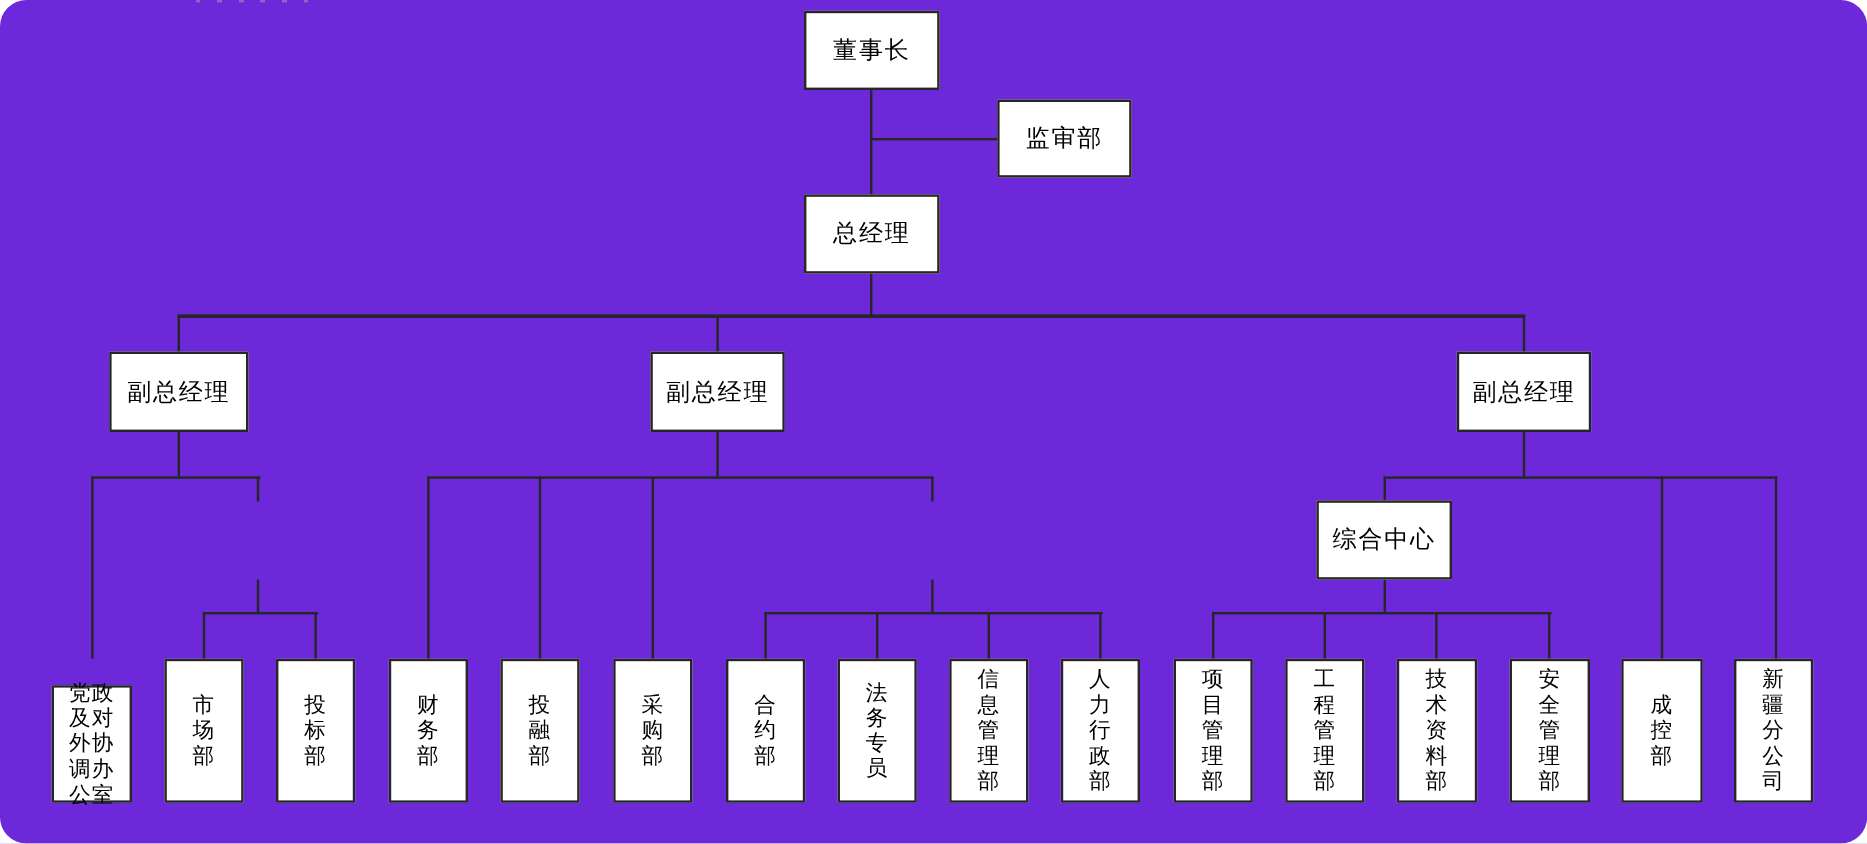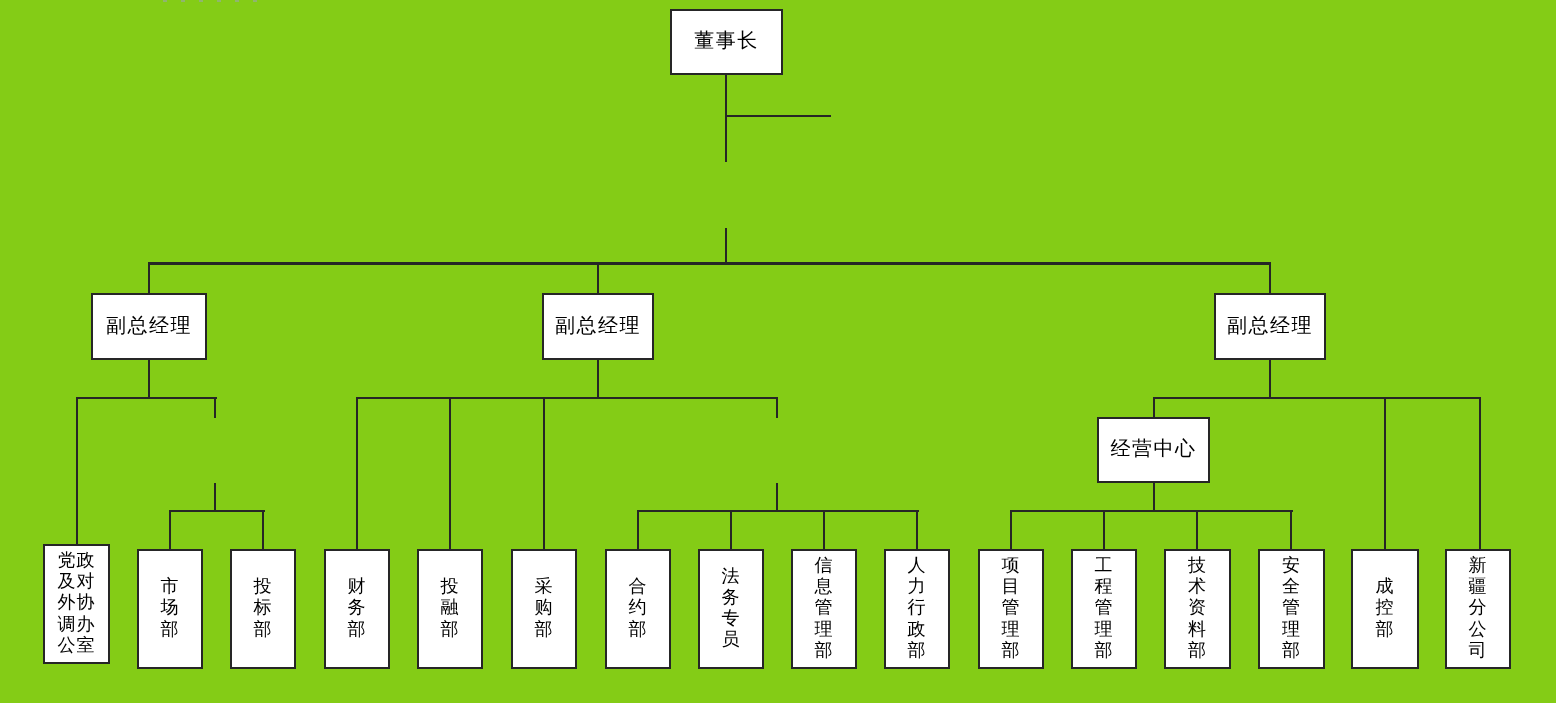--- a/index.html
+++ b/index.html
@@ -1,22 +1,23 @@
 <!DOCTYPE html>
 <html><head>
 <meta charset="utf-8">
 <style>
   html,body{margin:0;padding:0;background:#ffffff;}
   .canvas{
     position:relative;
     width:1556px;height:703px;
-    background:#84cc16;
-    font-family:Liberation Mono, monospace;
+    background:#6d28d9;
+    font-family:Liberation Sans, sans-serif;
     color:#000000;
     overflow:hidden;
+    border-radius:22px;
   }
   .node{
     position:absolute;
     box-sizing:border-box;
     border:2px solid #262626;
     background:#ffffff;
     display:flex;
     align-items:center;
     justify-content:center;
     text-align:center;
@@ -75,28 +76,30 @@
   <div class="vline" style="left:1384px;top:397px;width:2px;height:152px"></div>
   <div class="vline" style="left:1479px;top:397px;width:2px;height:152px"></div>
   <div class="vline" style="left:1153px;top:483px;width:2px;height:28px"></div>
   <div class="hline" style="left:1010px;top:510px;width:283px;height:2px"></div>
   <div class="vline" style="left:1010px;top:510px;width:2px;height:39px"></div>
   <div class="vline" style="left:1103px;top:510px;width:2px;height:39px"></div>
   <div class="vline" style="left:1196px;top:510px;width:2px;height:39px"></div>
   <div class="vline" style="left:1290px;top:510px;width:2px;height:39px"></div>
 
   <div class="node lg" style="left:670px;top:9px;width:113px;height:66px">董事长</div>
+  <div class="node lg" style="left:831px;top:83px;width:112px;height:65px">监审部</div>
+  <div class="node lg" style="left:670px;top:162px;width:113px;height:66px">总经理</div>
 
   <div class="node lg" style="left:91px;top:293px;width:116px;height:67px">副总经理</div>
   <div class="node lg" style="left:542px;top:293px;width:112px;height:67px">副总经理</div>
   <div class="node lg" style="left:1214px;top:293px;width:112px;height:67px">副总经理</div>
 
-  <div class="node lg" style="left:1097px;top:417px;width:113px;height:66px">经营中心</div>
+  <div class="node lg" style="left:1097px;top:417px;width:113px;height:66px">综合中心</div>
 
-  <div class="node sm" style="left:43px;top:544px;width:67px;height:120px">党政
+  <div class="node sm" style="left:43px;top:571px;width:67px;height:98px">党政
 及对
 外协
 调办
 公室</div>
   <div class="node sm" style="left:137px;top:549px;width:66px;height:120px">市
 场
 部</div>
   <div class="node sm" style="left:230px;top:549px;width:66px;height:120px">投
 标
 部</div>

